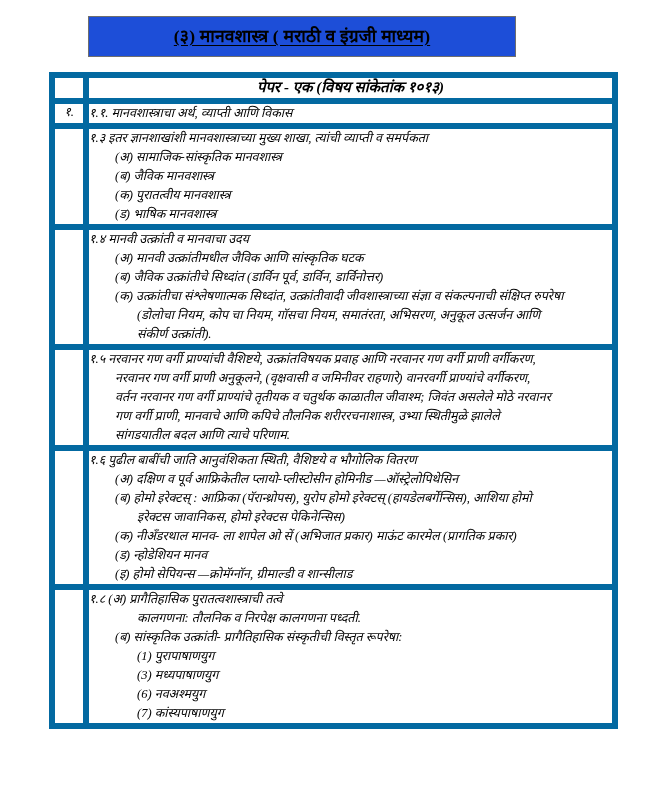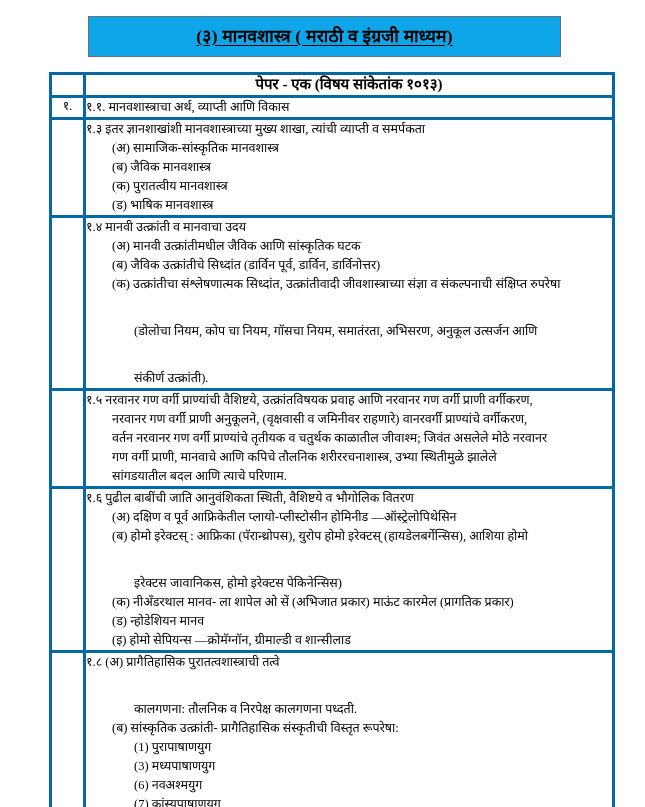--- a/index.html
+++ b/index.html
@@ -19,23 +19,23 @@
     width: 645px;
     height: 807px;
     box-sizing: border-box;
   }
 
   
   .title-box {
     position: absolute;
     left: 88px;
     top: 16px;
-    width: 473px;
+    width: 428px;
     height: 41px;
-    background: #0ea5e9;
+    background: #1d4ed8;
     border: 1.5px solid #6e6e6e;
     box-sizing: border-box;
     display: flex;
     align-items: center;
     justify-content: center;
   }
   .title-text {
     font-size: 17.5px;
     font-weight: bold;
     letter-spacing: 0.2px;
@@ -48,23 +48,24 @@
   
   table.syllabus {
     position: absolute;
     left: 49px;
     top: 72px;
     width: 563px;
     border-collapse: collapse;
     table-layout: fixed;
   }
   table.syllabus td {
-    border: 3px solid #0369a1;
+    border: 6px solid #0369a1;
     vertical-align: top;
     padding: 0;
+    font-style: italic;
   }
   td.num-col {
     width: 34px;
     text-align: center;
     font-size: 12.5px;
     padding: 3px 0 4px 0;
     line-height: 1.35;
   }
   td.body-col {
     padding: 3px 6px 5px 8px;
@@ -83,21 +84,21 @@
     display: block;
     line-height: 1.52;
     white-space: normal;
   }
   .ln.just {
     text-align: justify;
     text-justify: inter-word;
   }
   .ind1 { padding-left: 26px; text-indent: 0; }
   .ind1h { padding-left: 48px; text-indent: -22px; }
-  .ind2 { padding-left: 48px; text-indent: 0; margin-top: 28px; }
+  .ind2 { padding-left: 48px; text-indent: 0; }
   .ind3 { padding-left: 72px; text-indent: -24px; }
   .hang15 { padding-left: 28px; text-indent: -28px; }
   .hang18 { padding-left: 22px; text-indent: -22px; }
 </style>
 </head>
 <body>
 
 <div class="page">
 
   <div class="title-box">

